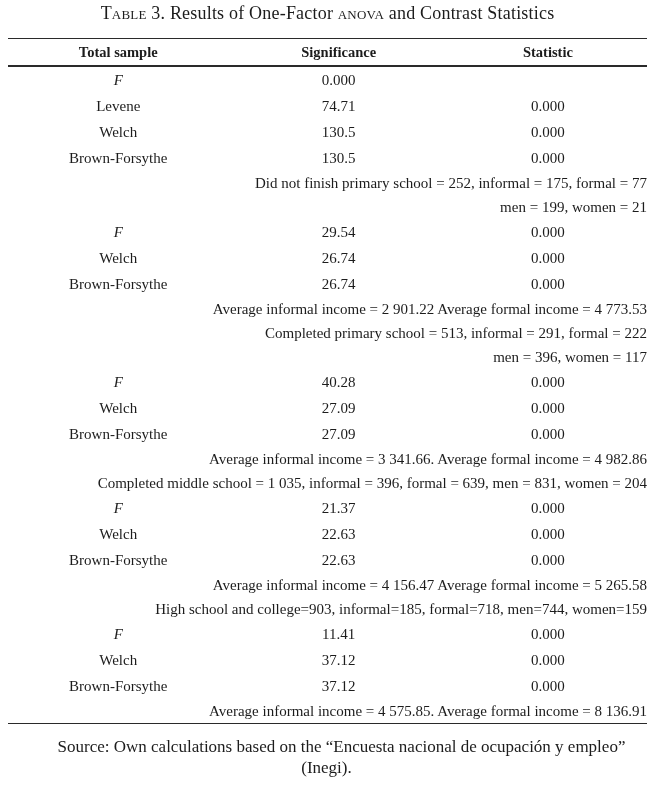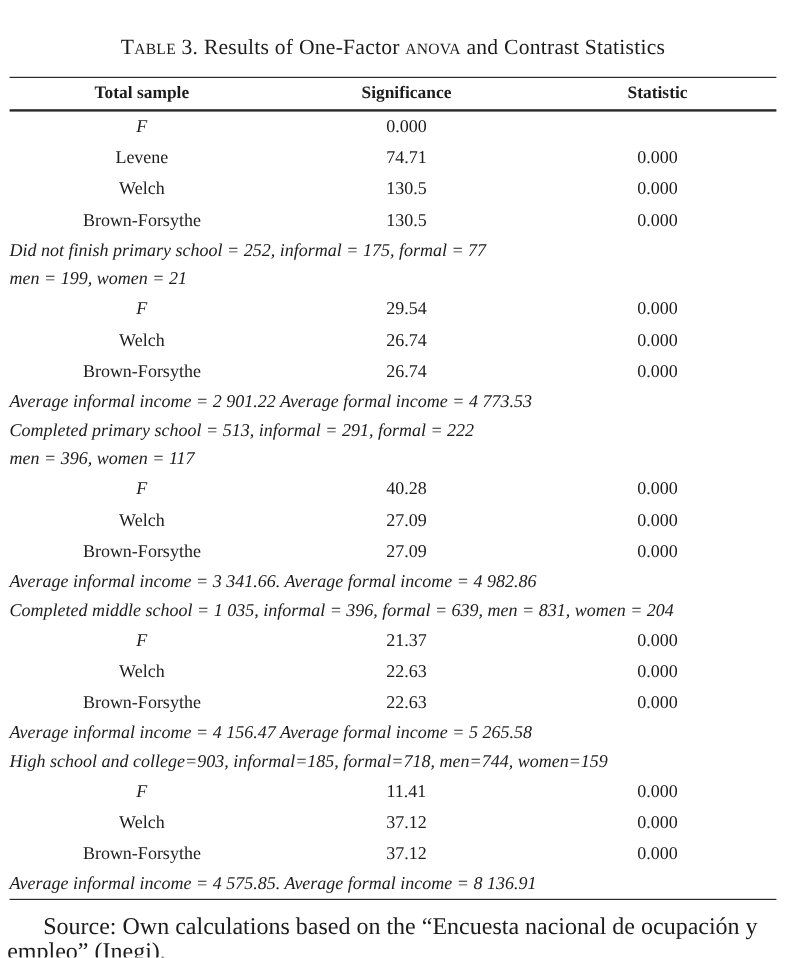--- a/index.html
+++ b/index.html
@@ -18,21 +18,21 @@
   }
   .page {
     width: 655px;
     height: 798px;
     position: relative;
   }
   .title {
     text-align: center;
     font-size: 18px;
     line-height: 26px;
-    padding-top: 26px;
+    padding-top: 0;
     letter-spacing: 0.2px;
   }
   .smallcaps {
     font-variant: small-caps;
   }
   .table-wrap {
     margin: 0 8px;
   }
   .rule-top {
     border-top: 1.3px solid #2a2a2a;
@@ -62,32 +62,32 @@
     font-size: 15px;
   }
   .cell {
     text-align: center;
     white-space: nowrap;
   }
   .cell.italic {
     font-style: italic;
   }
   .note-line {
-    text-align: left;
-    font-style: italic;
+    text-align: right;
     font-size: 15px;
     line-height: 24px;
     height: 24px;
     white-space: nowrap;
   }
   .source {
-    font-size: 20px;
+    font-size: 17px;
     line-height: 21px;
     margin: 12px 8px 0 6px;
     text-indent: 30px;
+    text-align: center;
   }
 </style>
 </head>
 <body>
 
 <div class="page">
 
   <div class="title">
     <span class="smallcaps">Table 3.</span><span> Results of One-Factor </span><span class="smallcaps">anova</span><span> and Contrast Statistics</span>
   </div>

